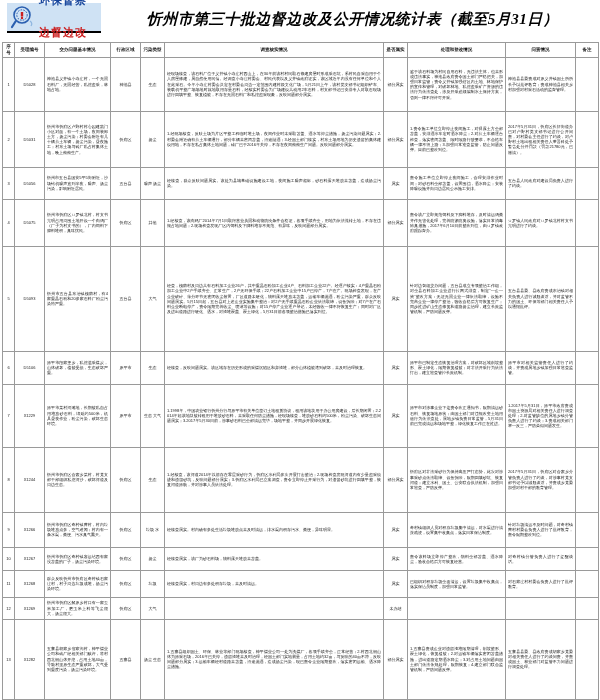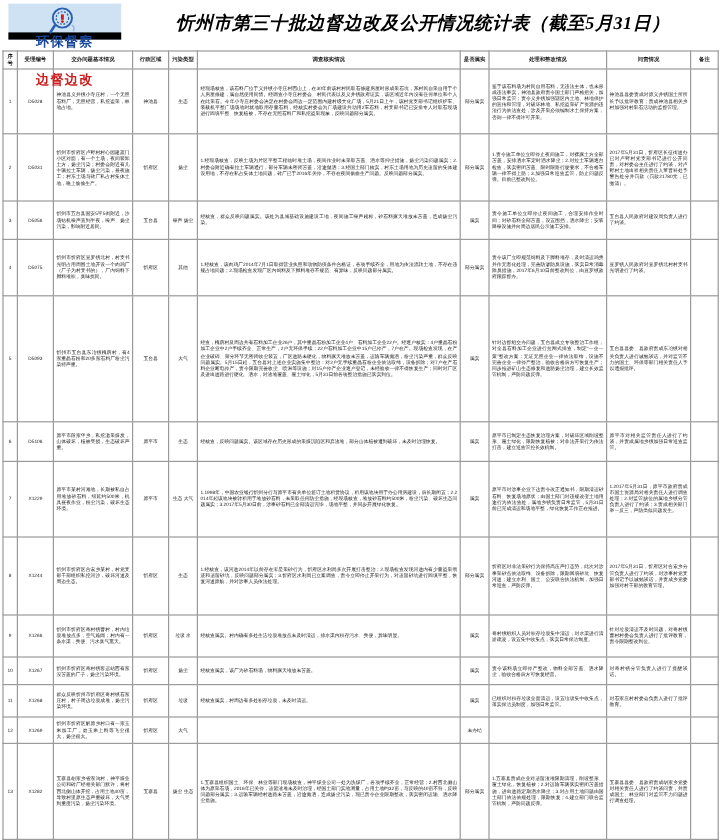--- a/index.html
+++ b/index.html
@@ -2,22 +2,22 @@
 <html><head>
 <meta charset="utf-8">
 <style>
   * { margin:0; padding:0; box-sizing:border-box; }
   html,body { width:600px; height:700px; background:#ffffff; font-family:"Liberation Sans","DejaVu Sans",sans-serif; }
   .page { position:relative; width:600px; height:700px; background:#fff; overflow:hidden; }
 
   
   .header { position:relative; height:42px; }
   .logo { position:absolute; left:7px; top:3px; width:94px; height:30px;
-          background:#cfe2f4; border-bottom:6px solid #000000;
-          display:flex; align-items:center; padding:1px 3px;flex-direction:column; }
+          background:#cfe2f4; border-bottom:2px solid #000000;
+          display:flex; align-items:center; padding:1px 3px; }
   .logo-emblem { width:26px; height:26px; flex:0 0 auto; margin-right:3px; }
   .logo-text { display:flex; flex-direction:column; justify-content:center; line-height:1.05; }
   .logo-line1 { color:#16459c; font-weight:bold; font-size:11px; letter-spacing:1px; }
   .logo-line2 { color:#cc1f1f; font-weight:bold; font-size:11px; letter-spacing:1px;margin-top:20px; }
   .title { position:absolute; left:105px; right:0; top:10px; text-align:center;
            font-family:"Liberation Serif","DejaVu Serif",serif;
            font-weight:bold; font-size:15px; color:#000; letter-spacing:0.5px;font-style:italic; }
 
   
   table { border-collapse:collapse; table-layout:fixed; width:596px; margin:0 2px; }

